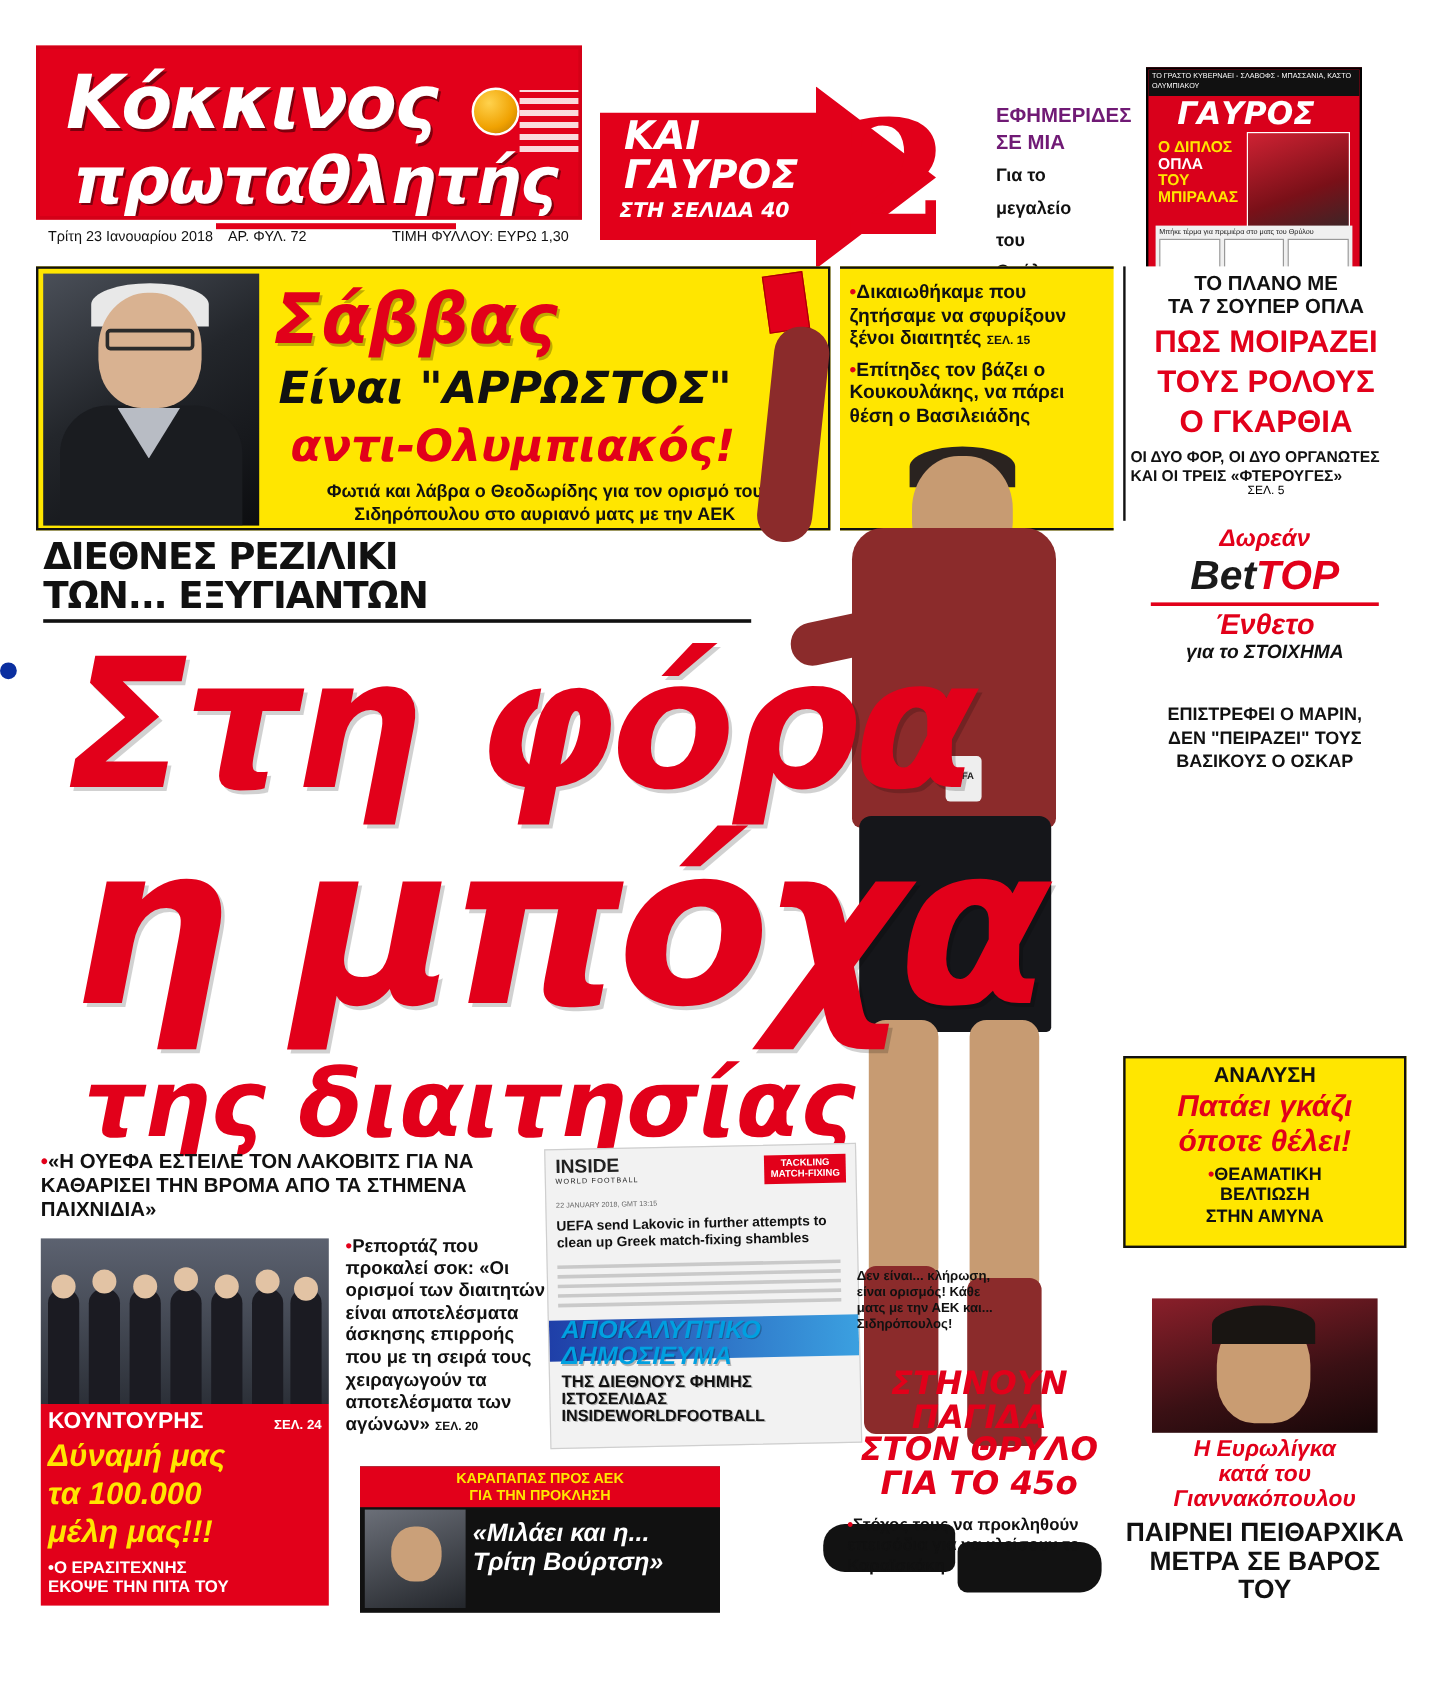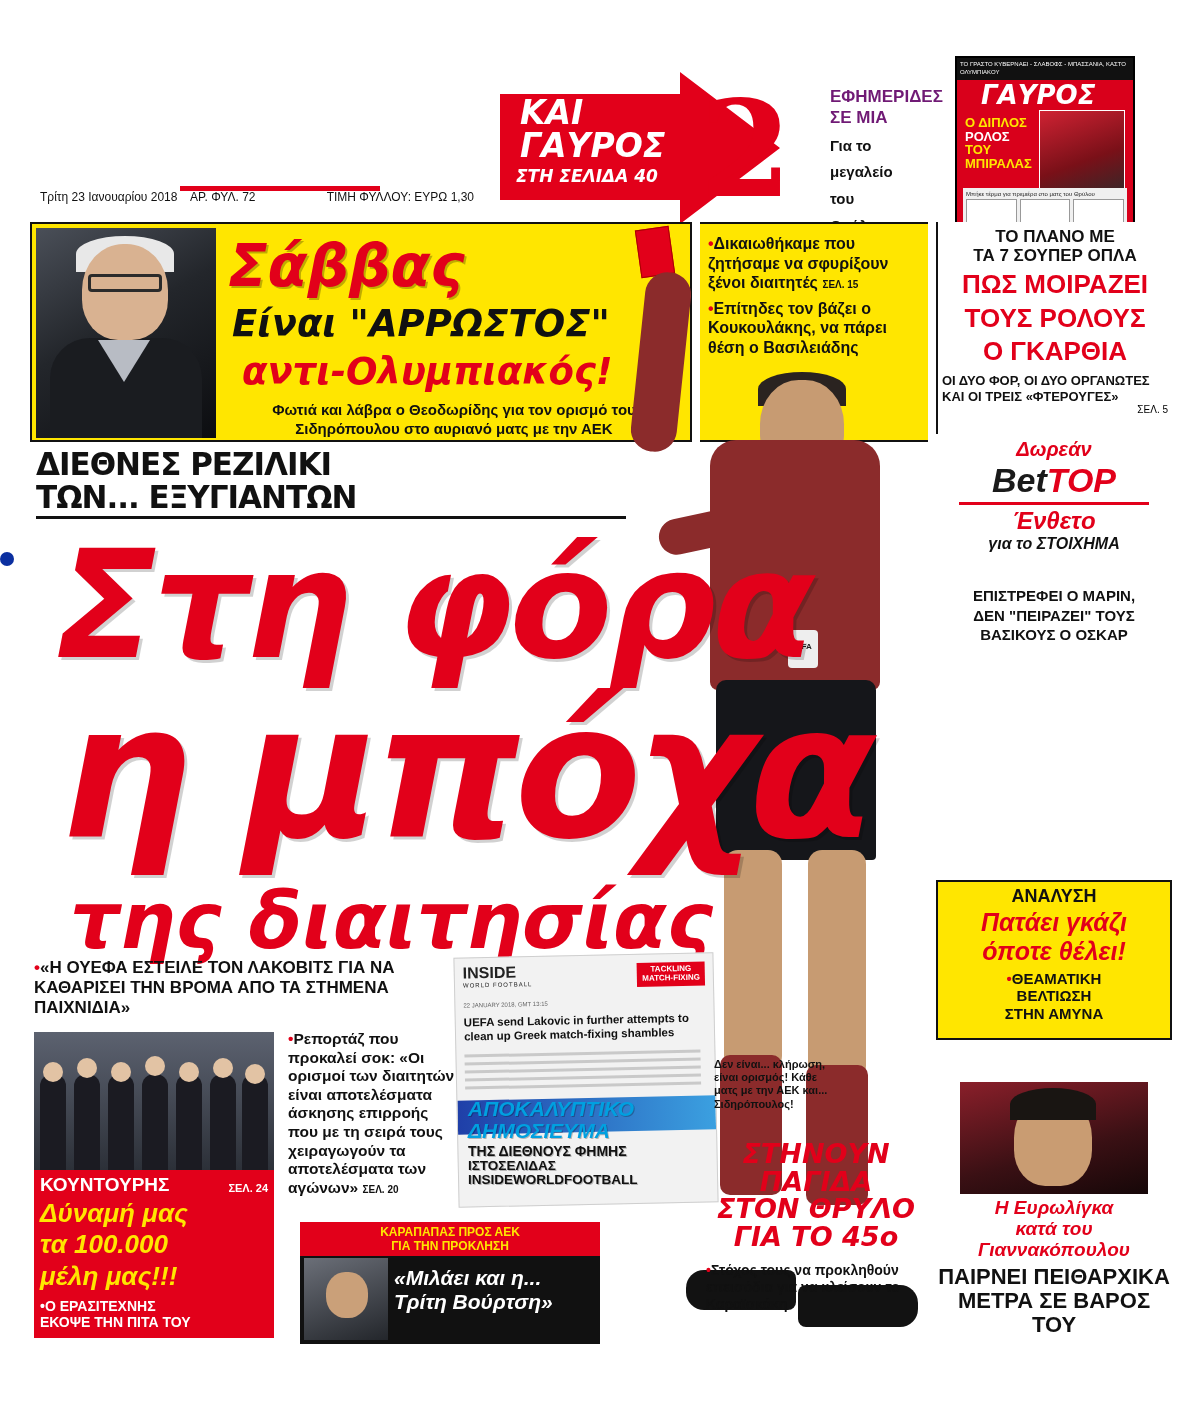--- a/index.html
+++ b/index.html
@@ -197,21 +197,21 @@
   
   .rcol-top {
     position: absolute; left: 936px; top: 222px; width: 236px; height: 212px;
     background: #ffffff; border-left: 2px solid #111;
     padding: 6px 4px;
     text-align: center;
   }
   .rcol-top .k1 { font-size: 17px; font-weight: bold; color: #111; line-height: 1.1; }
   .rcol-top .k2 { font-size: 26px; font-weight: bold; color: #e2001a; line-height: 1.05; margin-top: 6px; }
   .rcol-top .k3 { font-size: 13px; font-weight: bold; color: #111; line-height: 1.2; margin-top: 8px; text-align: left; }
-  .rcol-top .pg { font-size: 10px; text-align: right; display: block; }
+  .rcol-top .pg { font-size: 10px; text-align: center; display: block; }
 
   .bettop {
     position: absolute; left: 936px; top: 438px; width: 236px; height: 132px;
     text-align: center;
   }
   .bt-free { font-size: 20px; font-weight: bold; color: #e2001a; font-style: italic; }
   .bt-logo { font-size: 34px; font-weight: bold; font-style: italic; color: #1a1a1a; }
   .bt-logo .top { color: #e2001a; margin-top: 26px; }
   .bt-line { width: 190px; height: 3px; background: #e2001a; margin: 2px auto; }
   .bt-en { font-size: 24px; font-weight: bold; color: #e2001a; font-style: italic; }
@@ -481,20 +481,26 @@
   }
 </style>
 </head>
 <body>
 
 <div class="page">
 
   <div class="spine"></div>
 
   <div class="masthead">
+    <div class="logo-box">
+      <div class="logo-kokkinos">Κόκκινος</div>
+      <div class="logo-prot">πρωταθλητής</div>
+      <div class="logo-stripes"></div>
+      <div class="logo-ball"></div>
+    </div>
     <div class="logo-underline"></div>
     <div class="info-bar">
       <span class="info-date">Τρίτη 23 Ιανουαρίου 2018</span>
       <span class="info-issue">ΑΡ. ΦΥΛ. 72</span>
       <span class="info-price">ΤΙΜΗ ΦΥΛΛΟΥ: ΕΥΡΩ 1,30</span>
     </div>
 
     <div class="promo-arrow">
       <div class="arrow-shape"></div>
       <div class="arrow-txt1">
@@ -512,21 +518,21 @@
         <span class="sub">Θρύλου</span>
       </div>
     </div>
 
     <div class="mini-cover">
       <div class="mc-top">ΤΟ ΓΡΑΣΤΟ ΚΥΒΕΡΝΑΕΙ - ΣΛΑΒΟΦΣ - ΜΠΑΣΣΑΝΙΑ, ΚΑΣΤΟ ΟΛΥΜΠΙΑΚΟΥ</div>
       <div class="mc-logo">ΓΑΥΡΟΣ</div>
       <div class="mc-photo"></div>
       <div class="mc-head">
         <span>Ο ΔΙΠΛΟΣ</span><br>
-        <em>ΡΟΛΟΣ</em><br>
+        <em>ΟΠΛΑ</em><br>
         <span>ΤΟΥ</span><br>
         <span>ΜΠΙΡΑΛΑΣ</span>
       </div>
       <div class="mc-foot">
         <div>Μπήκε τέρμα για πρεμιέρα στο ματς του Θρύλου</div>
         <div class="mcf-row">
           <div class="mcf-box"></div>
           <div class="mcf-box"></div>
           <div class="mcf-box"></div>
         </div>

